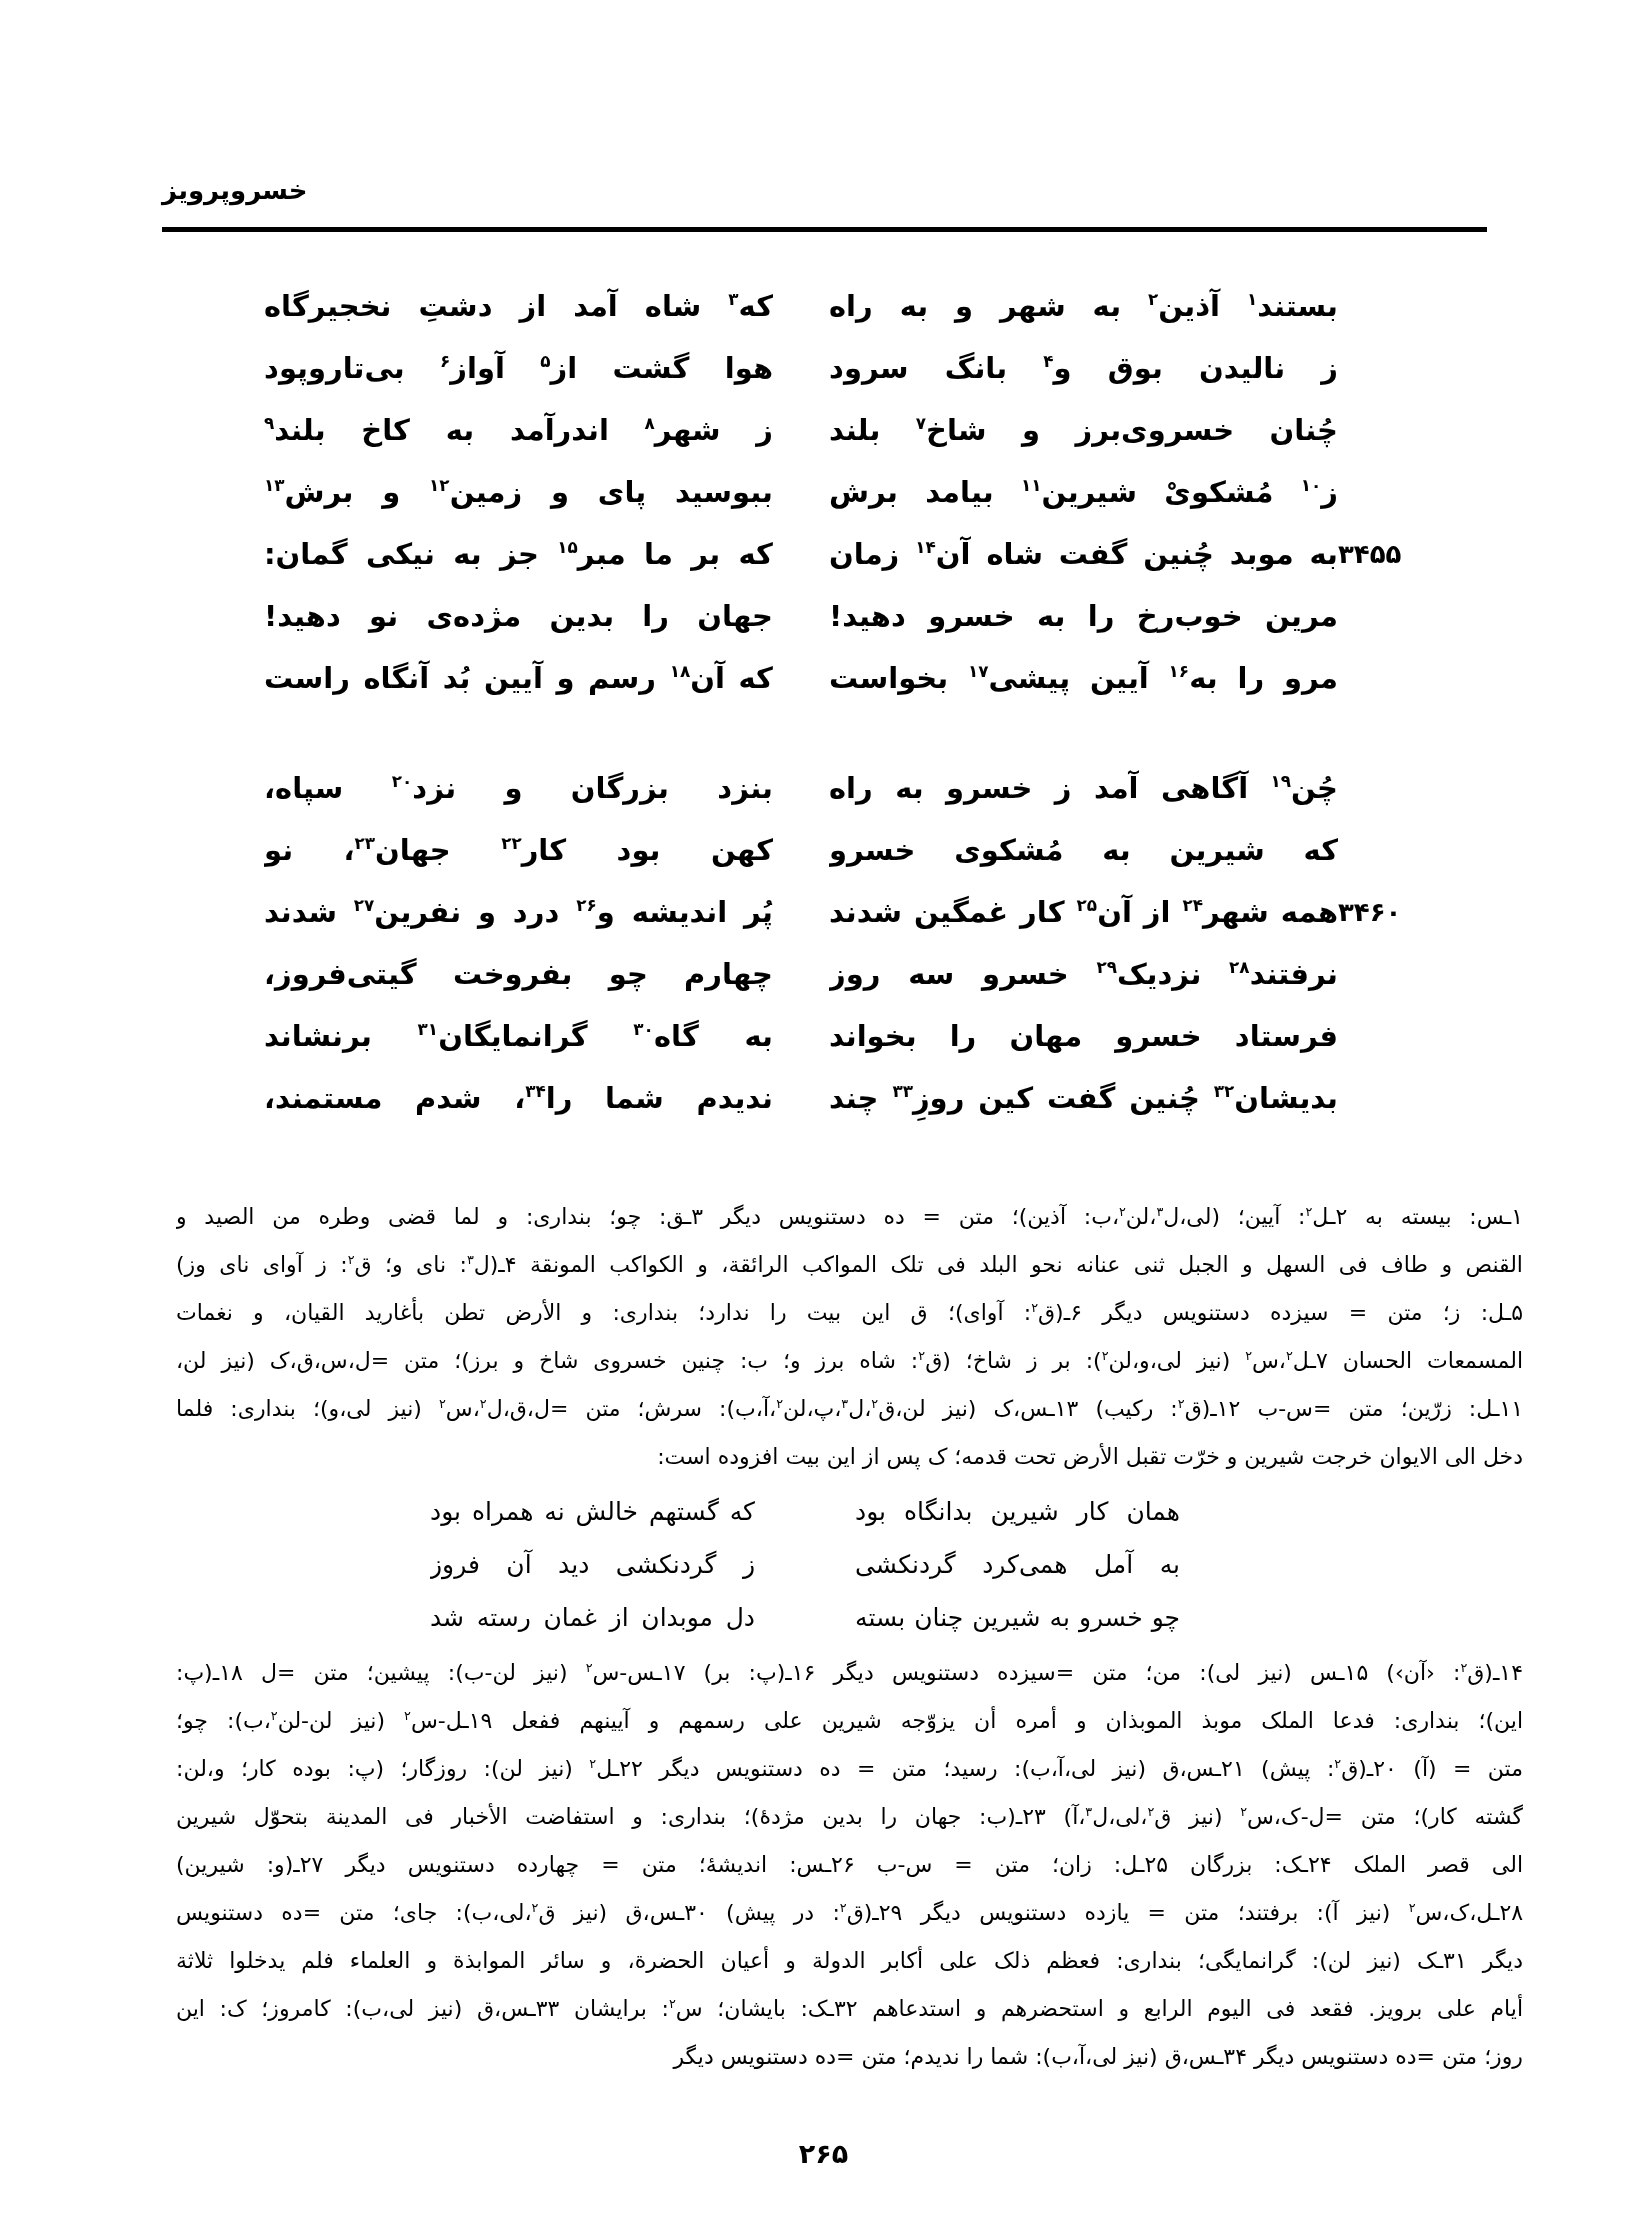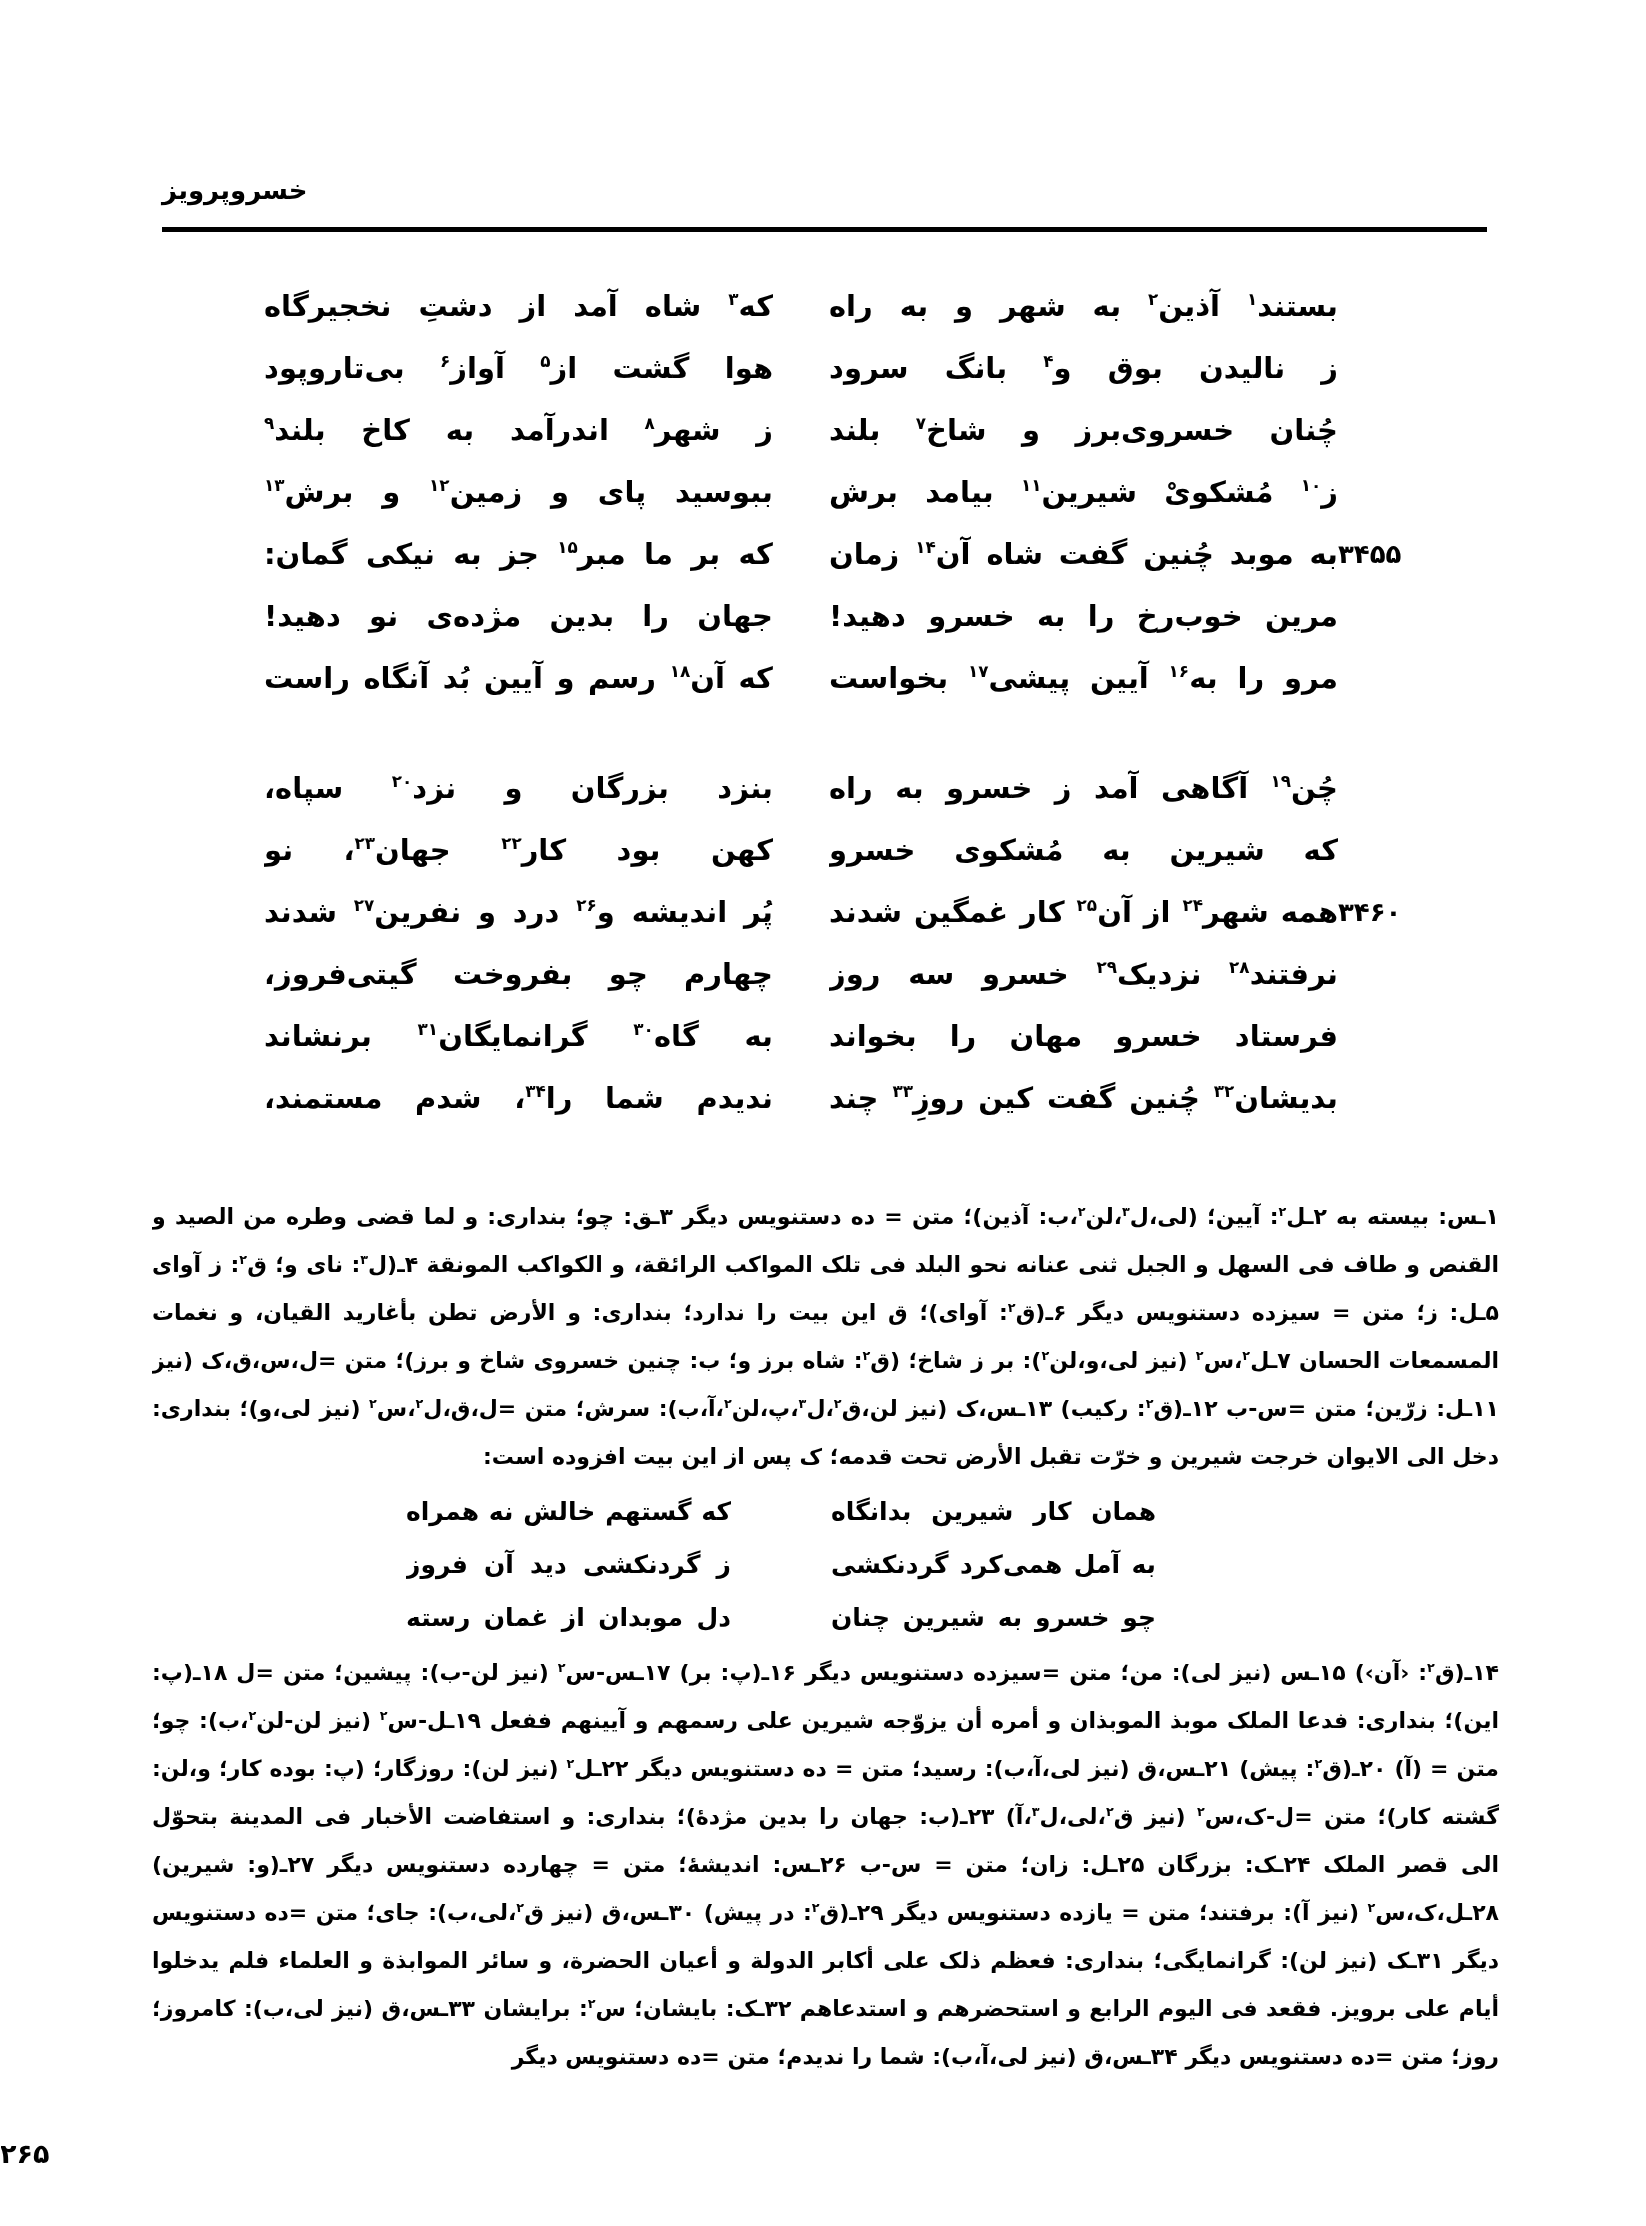--- a/index.html
+++ b/index.html
@@ -25,40 +25,40 @@
     text-align:left;white-space:nowrap;
   }
   .hemi{
     flex:0 0 509px;width:509px;line-height:62px;
     text-align:justify;text-align-last:justify;overflow:hidden;
   }
   .hemi.left{margin-right:56px;}
   .stanza2{margin-top:48px;}
   sup{font-size:0.58em;line-height:0;}
   .footnotes{
-    position:absolute;top:1193px;right:148px;width:1347px;
-    font-size:22px;font-weight:bold;direction:rtl;
+    position:absolute;top:1193px;right:124px;width:1347px;
+    font-size:22px;font-weight:normal;direction:rtl;
   }
   .fline{
     line-height:48px;height:48px;overflow:hidden;
     text-align:justify;text-align-last:justify;
   }
   .fline.ragged{text-align:center;text-align-last:right;}
   .fverse{
     width:749px;margin:3.7px 343px 5.5px auto;font-size:25px;
   }
   .fverse-row{display:flex;height:53px;}
   .vhemi{
     flex:0 0 325px;width:325px;line-height:53px;
     text-align:justify;text-align-last:justify;overflow:hidden;
   }
   .vhemi.left{margin-right:100px;}
   .page-num{
     position:absolute;top:2138px;left:0;width:100%;
-    text-align:left;font-size:27px;font-weight:bold;
+    text-align:center;font-size:27px;font-weight:bold;
   }
 </style>
 </head>
 <body>
 
 <div class="header-title">خسروپرویز</div>
 <div class="header-rule"></div>
 
 <div class="poem">
   <div class="stanza1">

